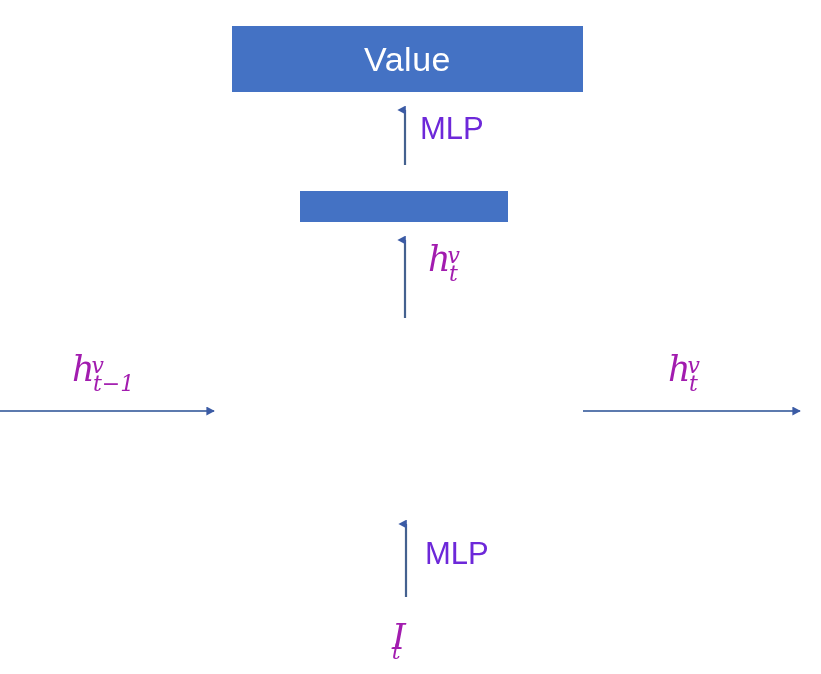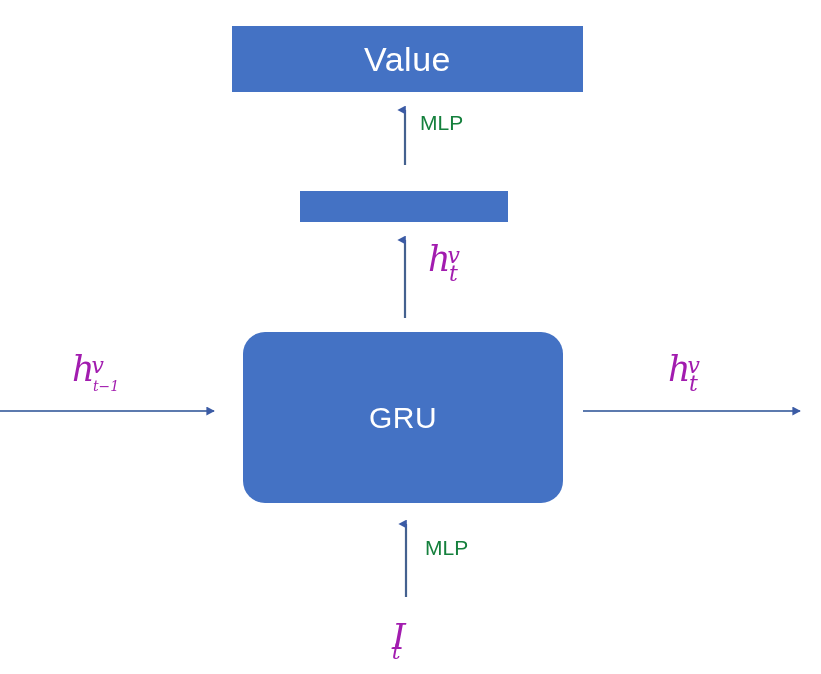--- a/index.html
+++ b/index.html
@@ -69,22 +69,22 @@
   }
 
   
   .label {
     position: absolute;
     white-space: nowrap;
     user-select: none;
   }
   .plain-label {
     font-family: "Liberation Sans", sans-serif;
-    font-size: 21px;
-    color: #15803d;
+    font-size: 31px;
+    color: #6d28d9;
   }
   .math-label {
     font-family: "DejaVu Serif", "Liberation Serif", serif;
     font-style: italic;
     color: #a21caf;
     line-height: 1;
   }
   .math-label .base { font-size: 35px; }
   .math-label .sup {
     font-size: 22px;
@@ -96,21 +96,21 @@
   }
   .math-label .sub {
     font-size: 22px;
     vertical-align: sub;
     font-style: italic;
     position: relative;
     left: -14px;
     top: 6px;
   }
   .math-label .sub-wide {
-    font-size: 14px;
+    font-size: 22px;
     vertical-align: sub;
     font-style: italic;
     position: relative;
     left: -14px;
     top: 6px;
   }
 
   #label-mlp-top   { left: 420px; top: 111px; }
   #label-mlp-bottom{ left: 425px; top: 536px; }
 
@@ -156,23 +156,20 @@
   </svg>
 
   <div id="value-box" class="block">
     <span class="block-label">Value</span>
   </div>
 
   <div id="hidden-bar" class="block">
     <span class="block-label"></span>
   </div>
 
-  <div id="gru-box" class="block">
-    <span class="block-label">GRU</span>
-  </div>
 
   <div id="label-mlp-top" class="label plain-label">MLP</div>
 
   <div id="label-mlp-bottom" class="label plain-label">MLP</div>
 
   <div id="label-h-top" class="label math-label">
     <span class="base">h</span><span class="sup">v</span><span class="sub">t</span>
   </div>
 
   <div id="label-h-left" class="label math-label">

